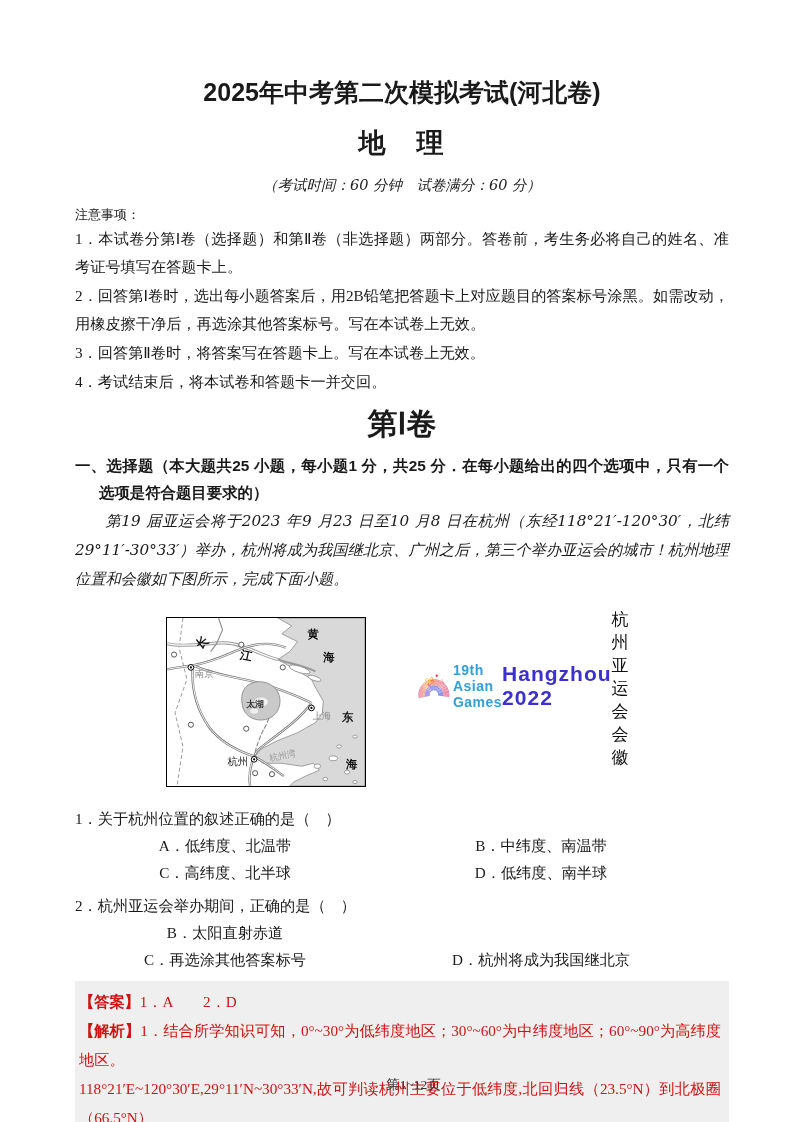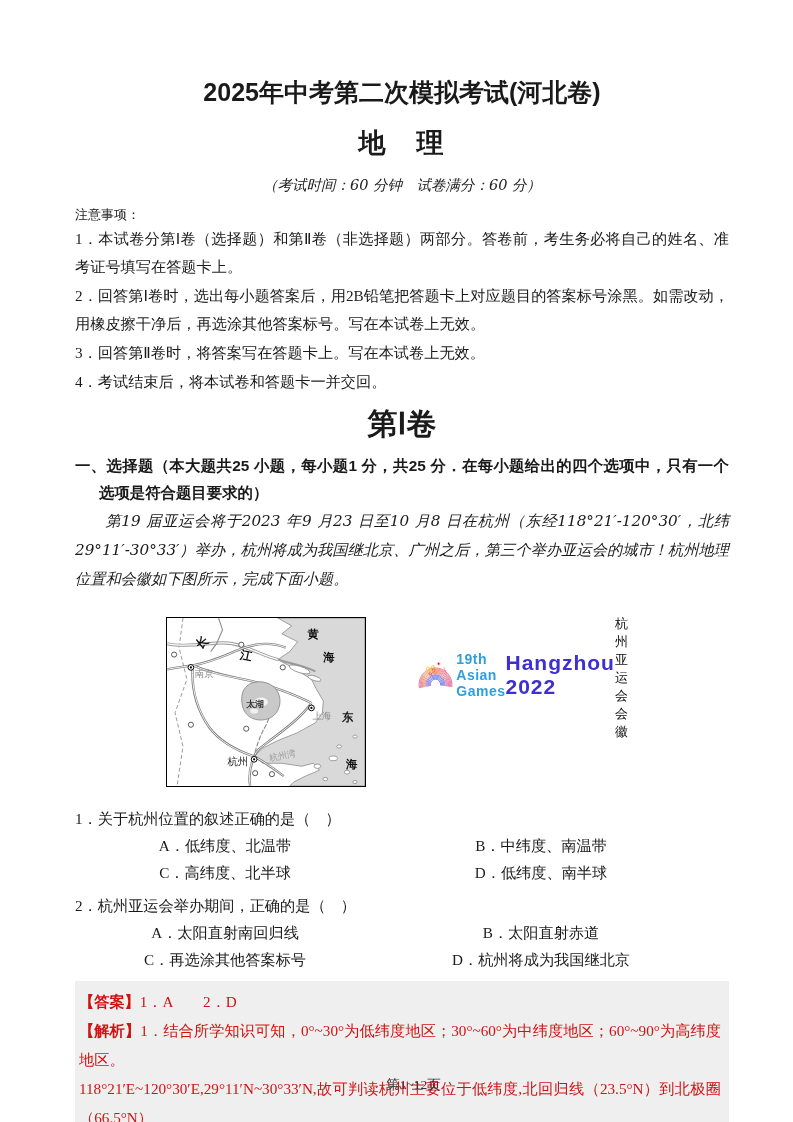--- a/index.html
+++ b/index.html
@@ -27,21 +27,21 @@
   .intro { font-size:15.2px; line-height:29px; text-indent:2em; text-align:justify; margin-top:1px; }
 
   .figures { display:flex; align-items:flex-start; margin-top:9px; height:196px; }
   .map-wrap { margin-left:91px; margin-top:14px; }
   .map-svg { display:block; border:1.6px solid #000; background:#fff; }
   .emblem-col { margin-left:50px; width:216px; display:flex; align-items:center; }
   .emblem-line1 { font-family:"Liberation Sans", sans-serif; font-weight:bold; font-size:14px;
                   color:#2f9fdf; letter-spacing:0.5px; line-height:16px; }
   .emblem-line2 { font-family:"Liberation Sans", sans-serif; font-weight:bold; font-size:21px;
                   color:#3d2fd0; line-height:24px; letter-spacing:1px; }
-  .emblem-caption { font-size:13px; color:#111; margin-top:5px; }
+  .emblem-caption { font-size:17px; color:#111; margin-top:5px; }
 
   .question { margin-top:6px; }
   .q-stem { font-size:15.2px; line-height:27px; }
   .options { padding-left:22px;text-align:center; }
   .opt-row { display:grid; grid-template-columns:256px auto; font-size:15.2px; line-height:27px; }
 
   .answer-block {
     margin-top:8px; background:#efefef; color:#cf1313;
     padding:6px 8px 8px 4px; font-size:15.2px; line-height:29px;
   }
@@ -225,21 +225,20 @@
         </div>
       </div>
     </div>
 
     <div class="question">
       <div class="q-stem">
         <span>2．</span><span>杭州亚运会举办期间，正确的是（　）</span>
       </div>
       <div class="options">
         <div class="opt-row">
-          <div><span>A．</span><span>太阳直射南回归线</span></div>
           <div><span>B．</span><span>太阳直射赤道</span></div>
         </div>
         <div class="opt-row">
           <div><span>C．</span><span>再选涂其他答案标号</span></div>
           <div><span>D．</span><span>杭州将成为我国继北京</span></div>
         </div>
       </div>
     </div>
 
     <div class="answer-block">

